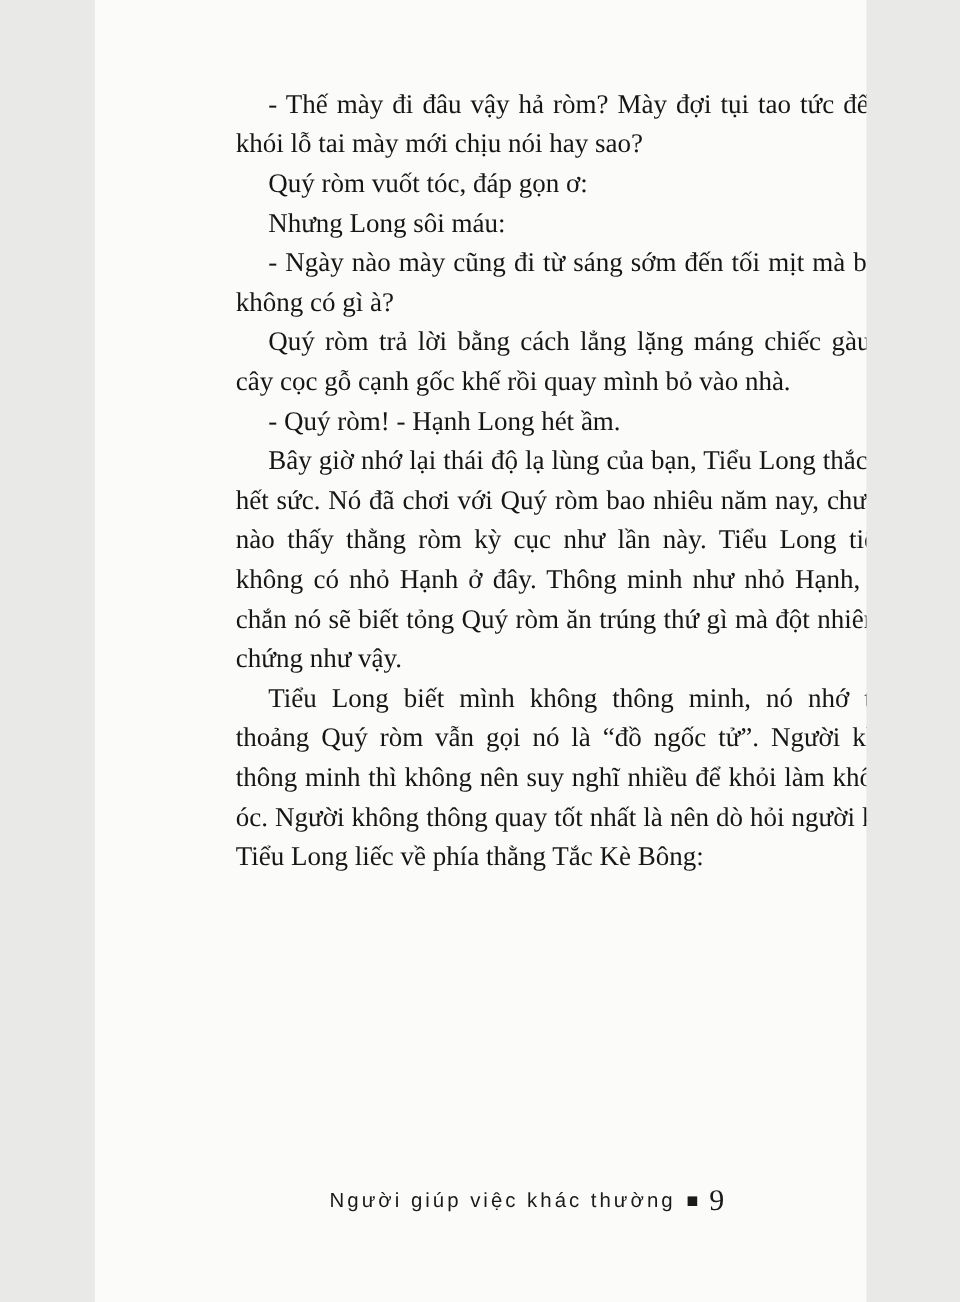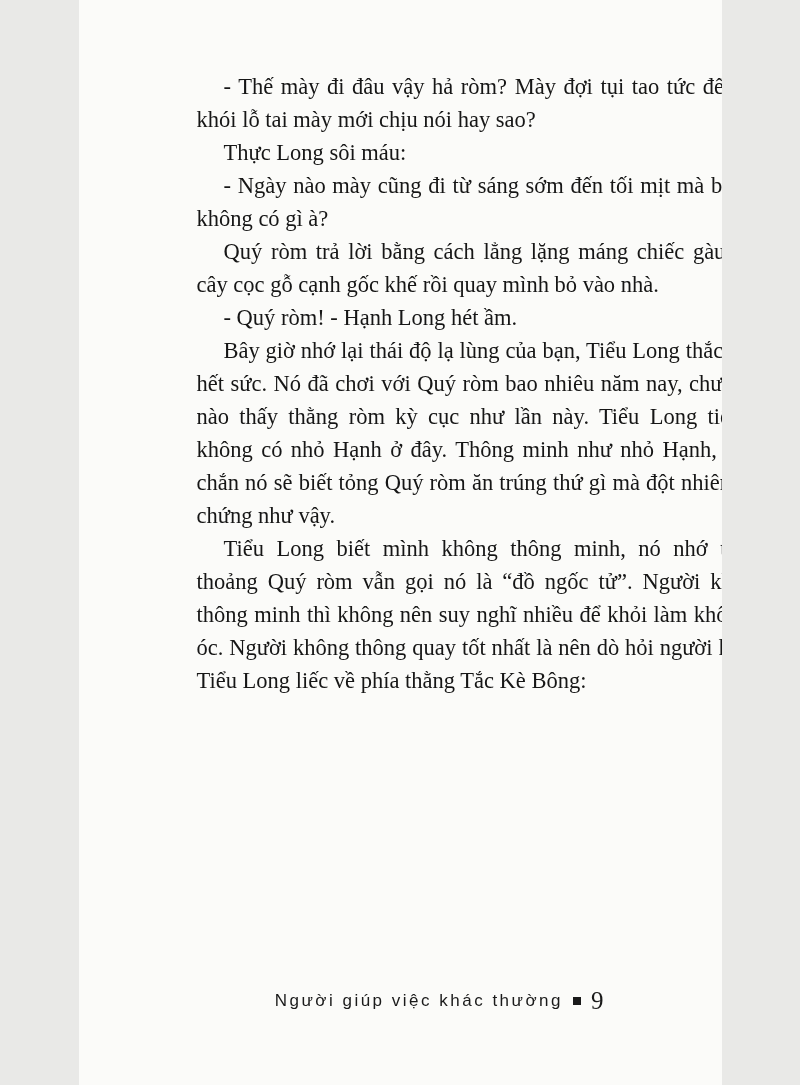--- a/index.html
+++ b/index.html
@@ -61,21 +61,22 @@
     line-height: 1;
   }
 </style>
 </head>
 <body>
 
 <div class="page">
 
   <div class="body-text">
     <p>- Thế mày đi đâu vậy hả ròm? Mày đợi tụi tao tức đến xịt khói lỗ tai mày mới chịu nói hay sao?</p>
-    <p>Thực Long sôi máu:</p>
+    <p>Quý ròm vuốt tóc, đáp gọn ơ:</p>
+    <p>Nhưng Long sôi máu:</p>
     <p>- Ngày nào mày cũng đi từ sáng sớm đến tối mịt mà bảo là không có gì à?</p>
     <p>Quý ròm trả lời bằng cách lẳng lặng máng chiếc gàu vào cây cọc gỗ cạnh gốc khế rồi quay mình bỏ vào nhà.</p>
     <p>- Quý ròm! - Hạnh Long hét ầm.</p>
     <p>Bây giờ nhớ lại thái độ lạ lùng của bạn, Tiểu Long thắc mắc hết sức. Nó đã chơi với Quý ròm bao nhiêu năm nay, chưa lần nào thấy thằng ròm kỳ cục như lần này. Tiểu Long tiếc là không có nhỏ Hạnh ở đây. Thông minh như nhỏ Hạnh, chắc chắn nó sẽ biết tỏng Quý ròm ăn trúng thứ gì mà đột nhiên giở chứng như vậy.</p>
     <p>Tiểu Long biết mình không thông minh, nó nhớ thỉnh thoảng Quý ròm vẫn gọi nó là “đồ ngốc tử”. Người không thông minh thì không nên suy nghĩ nhiều để khỏi làm khổ đầu óc. Người không thông quay tốt nhất là nên dò hỏi người khác. Tiểu Long liếc về phía thằng Tắc Kè Bông:</p>
   </div>
 
   <div class="footer">
     <span class="running-title">Người giúp việc khác thường</span>
     <span class="square-bullet"></span>

